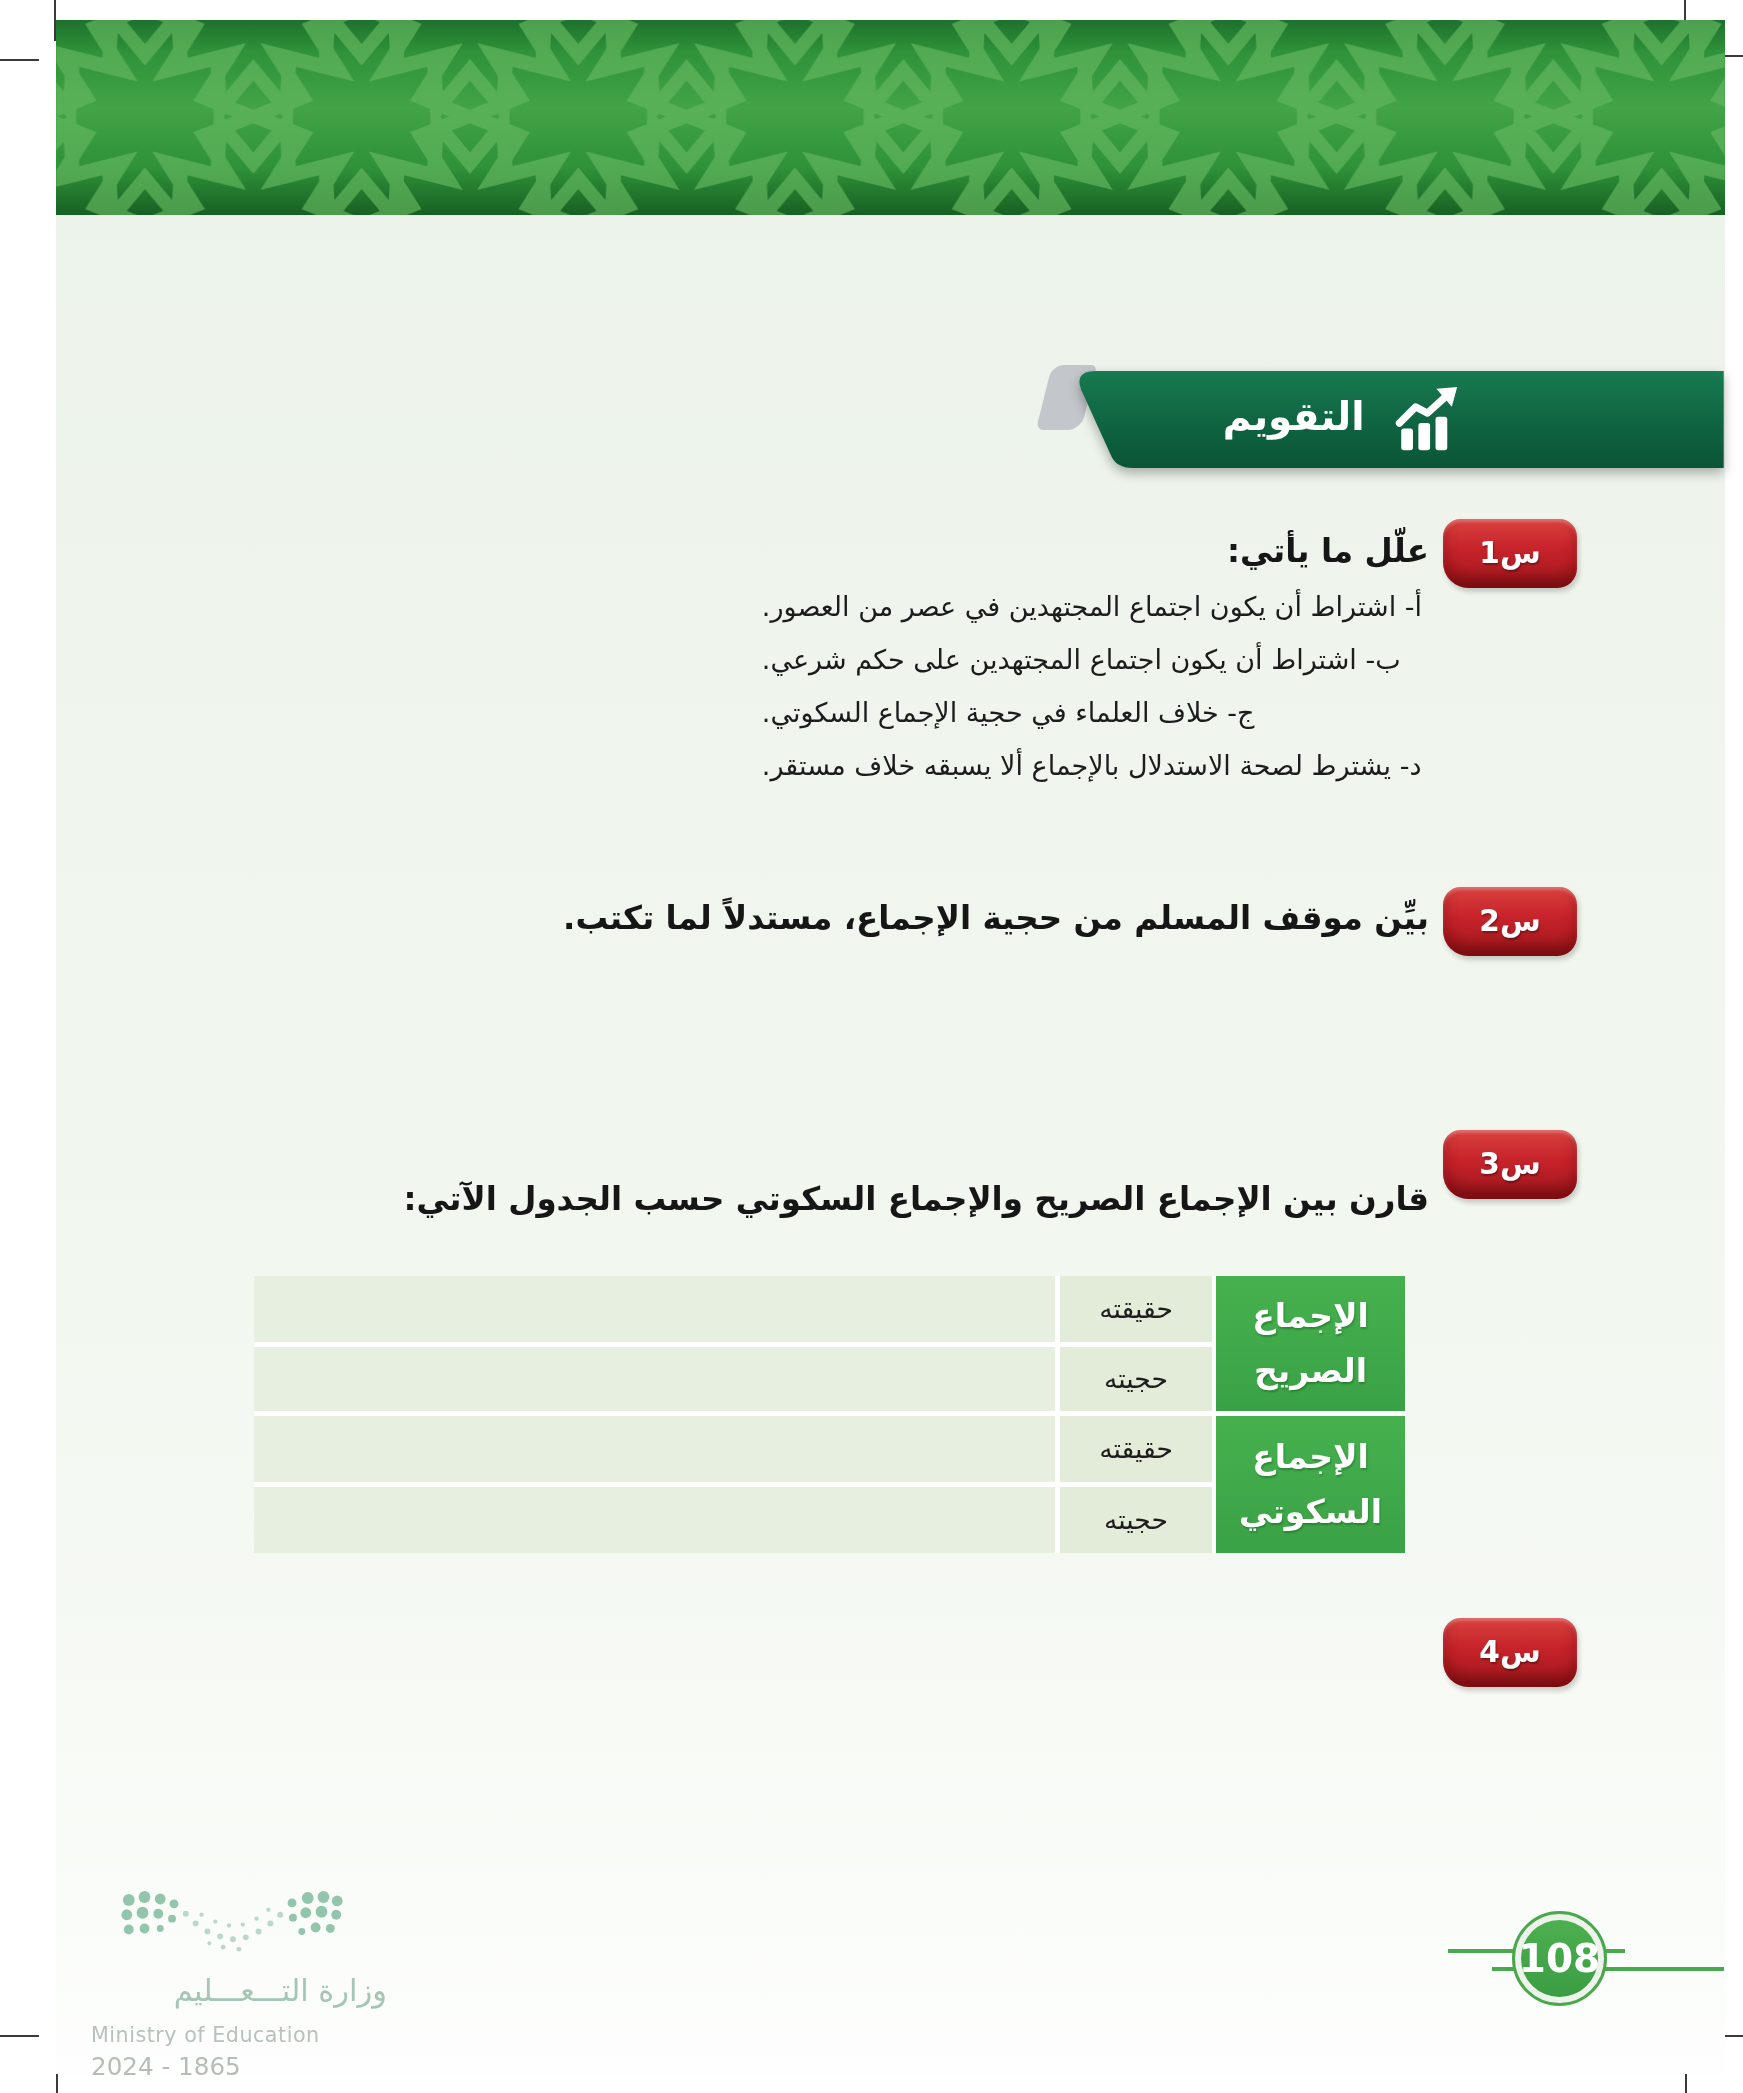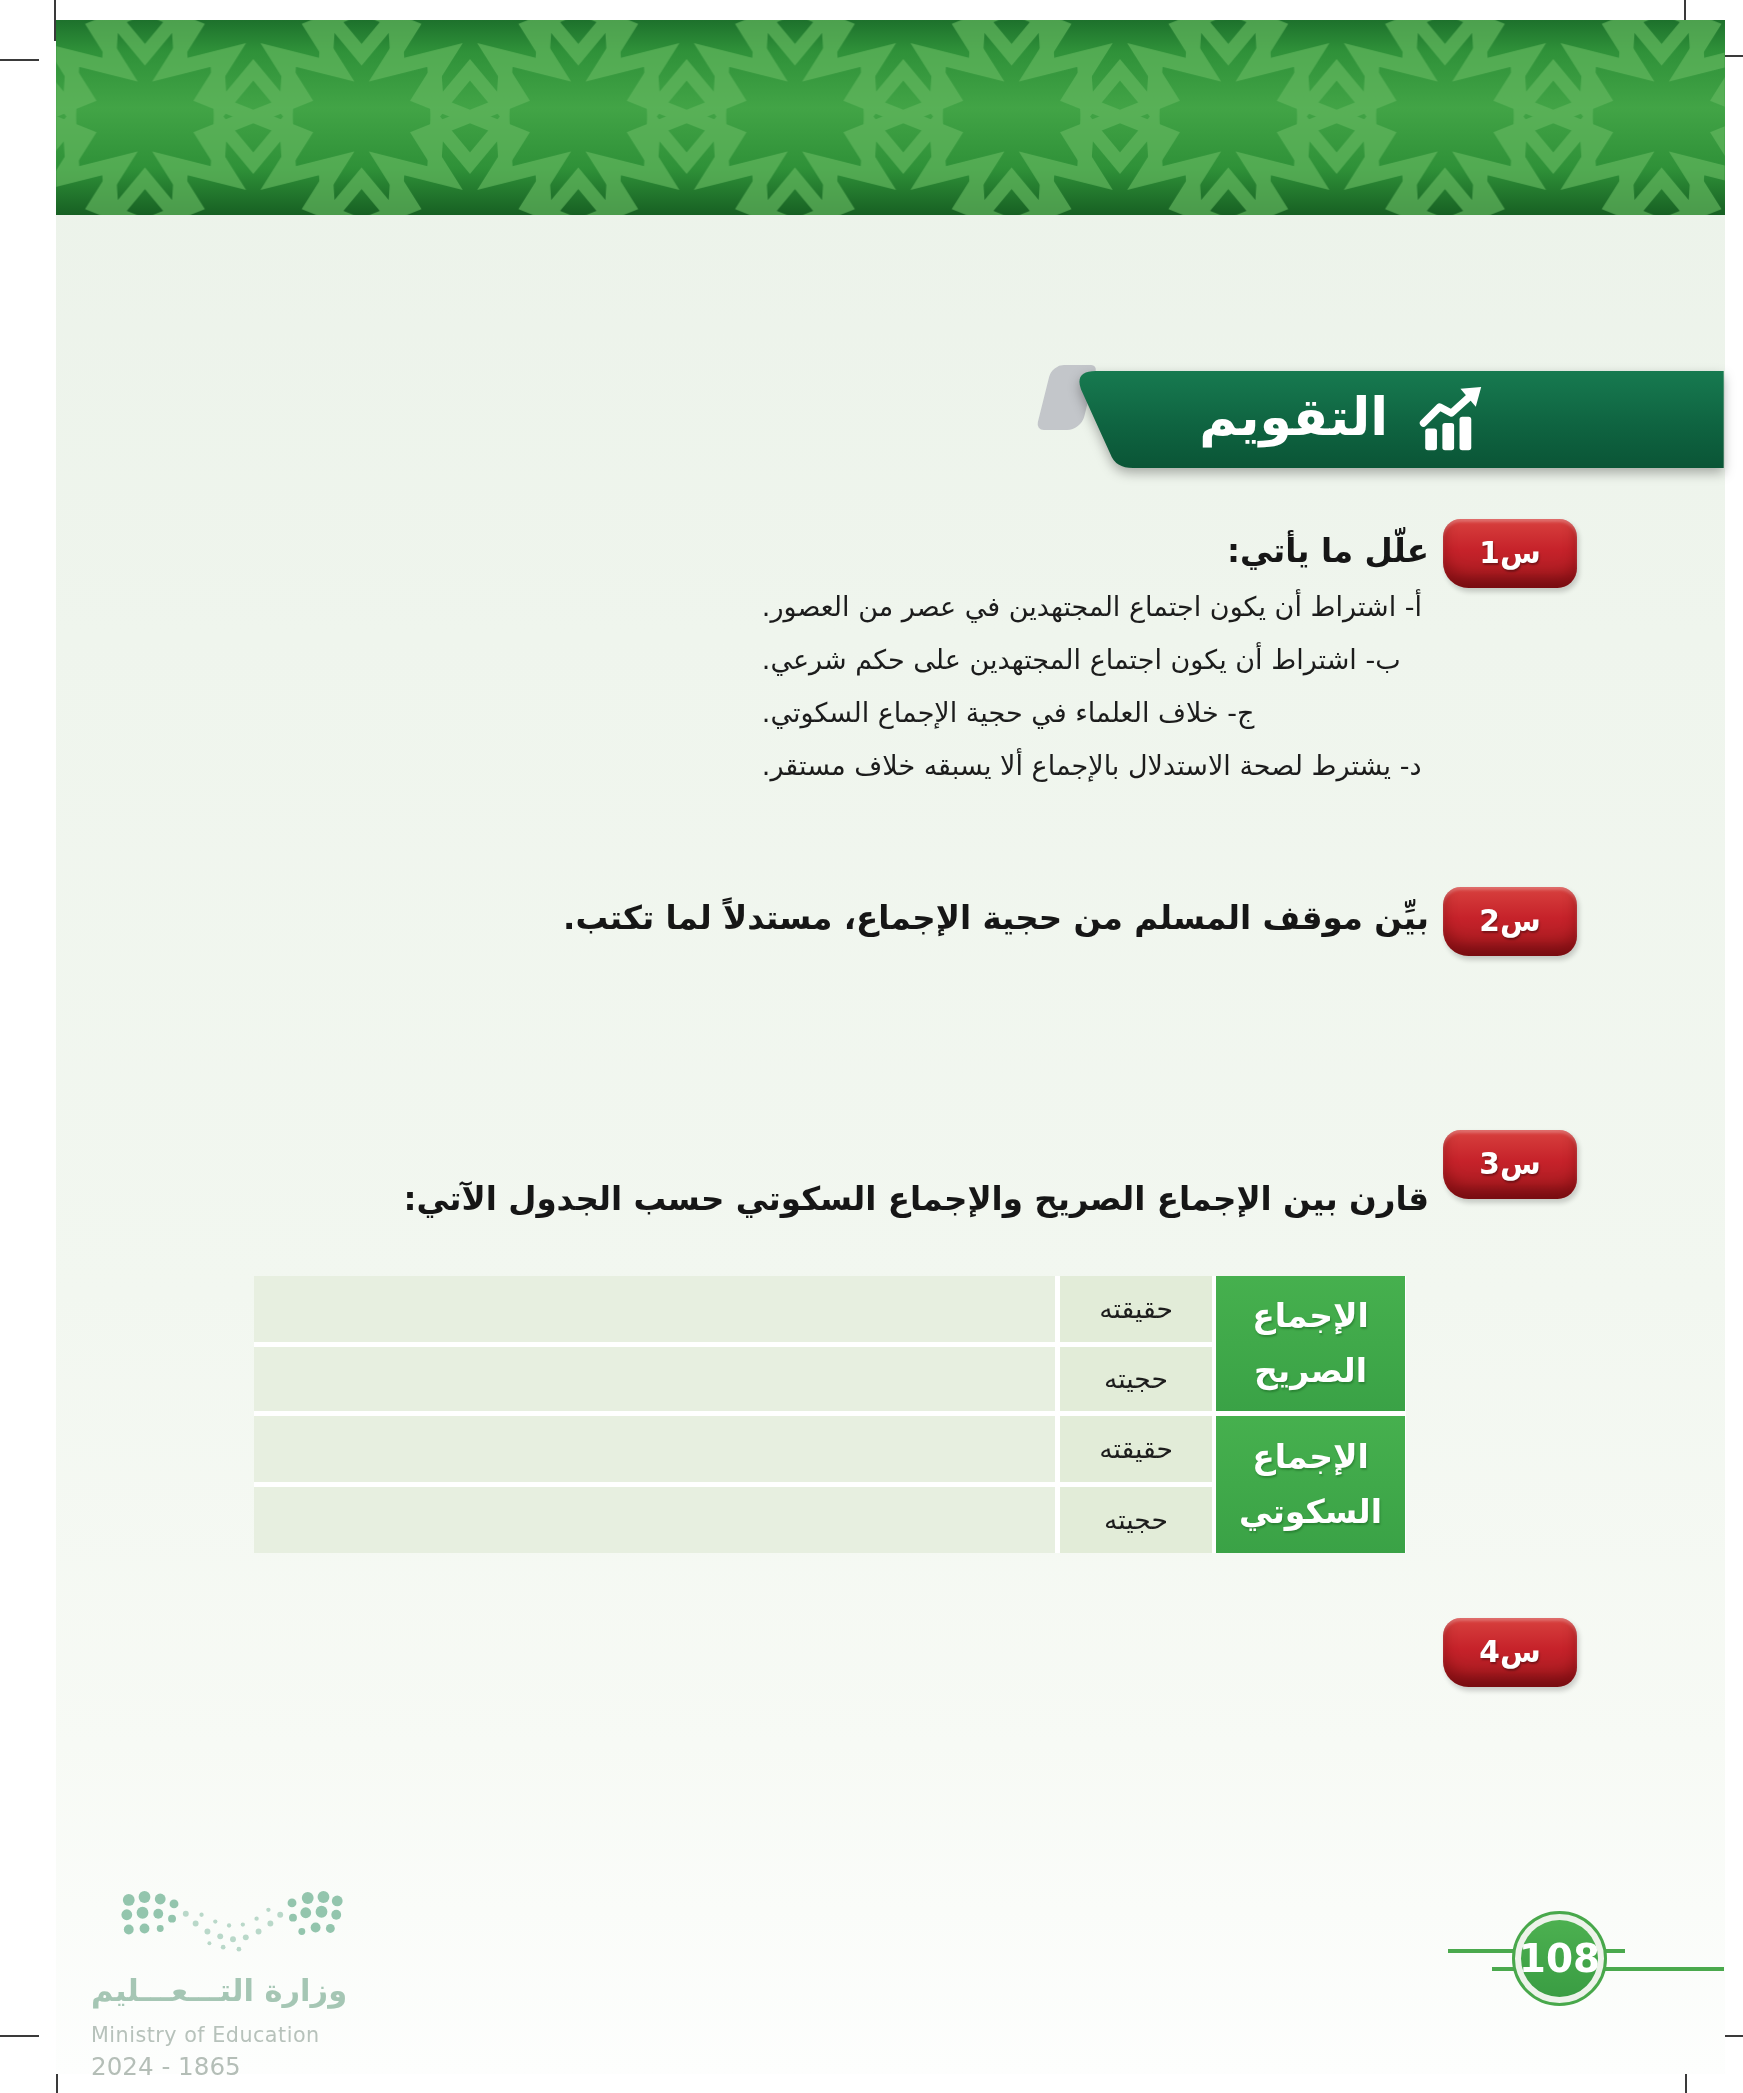--- a/index.html
+++ b/index.html
@@ -20,21 +20,21 @@
   .band svg { position:absolute; inset:0; }
 
   
   .gray-tab { position:absolute; left:988px; top:345px; width:45px; height:65px;
               background:#c3c6ca; border-radius:11.8px 5.9px 13.8px 7.9px; transform:skewX(-14deg); }
   .banner-wrap { position:absolute; left:1011px; top:348px; width:658px; height:104px;
                  filter:drop-shadow(0 5.9px 5.9px rgba(0,0,0,0.30)); }
   .banner-wrap svg.bg { position:absolute; inset:0; }
   .banner-content { position:absolute; inset:0; display:flex; direction:rtl; align-items:center;
                     justify-content:center; gap:29.6px; padding-right:138px; }
-  .banner-title { color:#ffffff; font-size:52px; font-weight:bold; line-height:1; padding-bottom:5.9px;margin-left:28px; }
+  .banner-title { color:#ffffff; font-size:39px; font-weight:bold; line-height:1; padding-bottom:5.9px;margin-left:28px; }
   .banner-icon { width:65px; height:65px; }
 
   
   .badge { position:absolute; left:1387px; width:134px; height:69px;
            background:linear-gradient(180deg,#d8413e 0%,#c6222a 45%,#b01d23 78%,#8f161c 100%);
            border-radius:17.7px 17.7px 19.7px 25.6px;
            box-shadow:inset 0 -11.8px 13.8px rgba(90,0,5,.45), inset 0 3px 3px rgba(255,255,255,.25), 2px 3.9px 4.9px rgba(0,0,0,.18);
            display:flex; align-items:center; justify-content:center; }
   .badge span { color:#fff; font-size:29.6px; font-weight:bold; direction:rtl;
                 text-shadow:1px 2px 2px rgba(0,0,0,.35); }
@@ -53,21 +53,21 @@
   .cell.label { left:806px; width:152px; background:#e2ecd8; display:flex; align-items:center;
                 justify-content:center; direction:rtl; font-size:26.6px; color:#1d1d1d; }
   .cell.head  { left:962px; width:189px; background:linear-gradient(180deg,#46b04e 0%,#3aa246 100%);
                 display:flex; flex-direction:column; align-items:center; justify-content:center;
                 direction:rtl; color:#ffffff; font-size:33px; font-weight:bold; line-height:55px;
                 text-shadow:1px 2px 2px rgba(0,60,10,.3); }
 
   
   .logo { position:absolute; left:35px; top:1868px; width:296px; }
   .logo svg { display:block; margin-left:23.6px; }
-  .logo .ar { direction:rtl; text-align:left; color:#a5c6b4; font-size:30.5px; font-weight:bold; margin-top:5.9px; }
+  .logo .ar { direction:rtl; text-align:right; color:#a5c6b4; font-size:30.5px; font-weight:normal; margin-top:5.9px; }
   .logo .en { color:#b7c2bb; font-size:20.7px; letter-spacing:0.5px; margin-top:15px; }
   .logo .yr { color:#b4beb7; font-size:24.6px; margin-top:5.9px; }
 
   .pline { position:absolute; height:3.9px; background:#4aa94d; }
   .pnum-outer { position:absolute; left:1456px; top:1891px; width:95px; height:95px; border-radius:50%;
                 border:3px solid #48a84b; background:#edf3ea; display:flex; align-items:center; justify-content:center; }
   .pnum-inner { width:77px; height:77px; border-radius:50%; background:linear-gradient(180deg,#4cb050,#3a9d43);
                 display:flex; align-items:center; justify-content:center;
                 color:#fff; font-size:39px; font-weight:bold; }
 </style>

